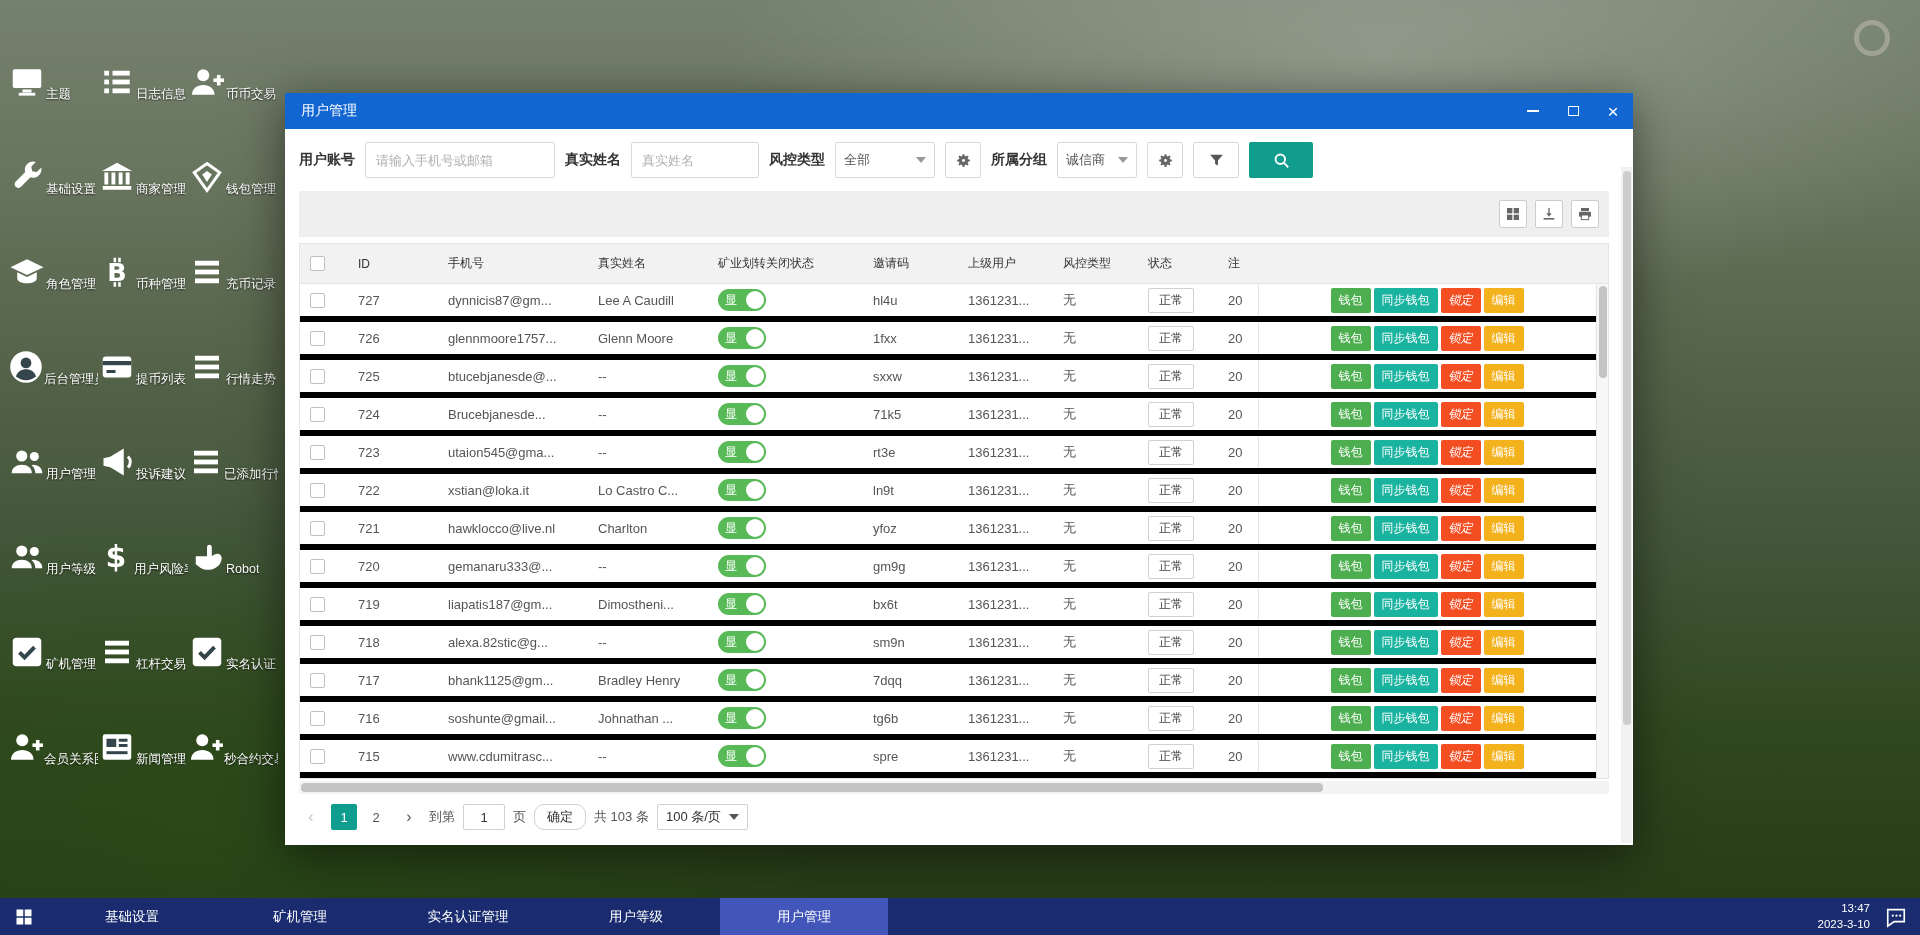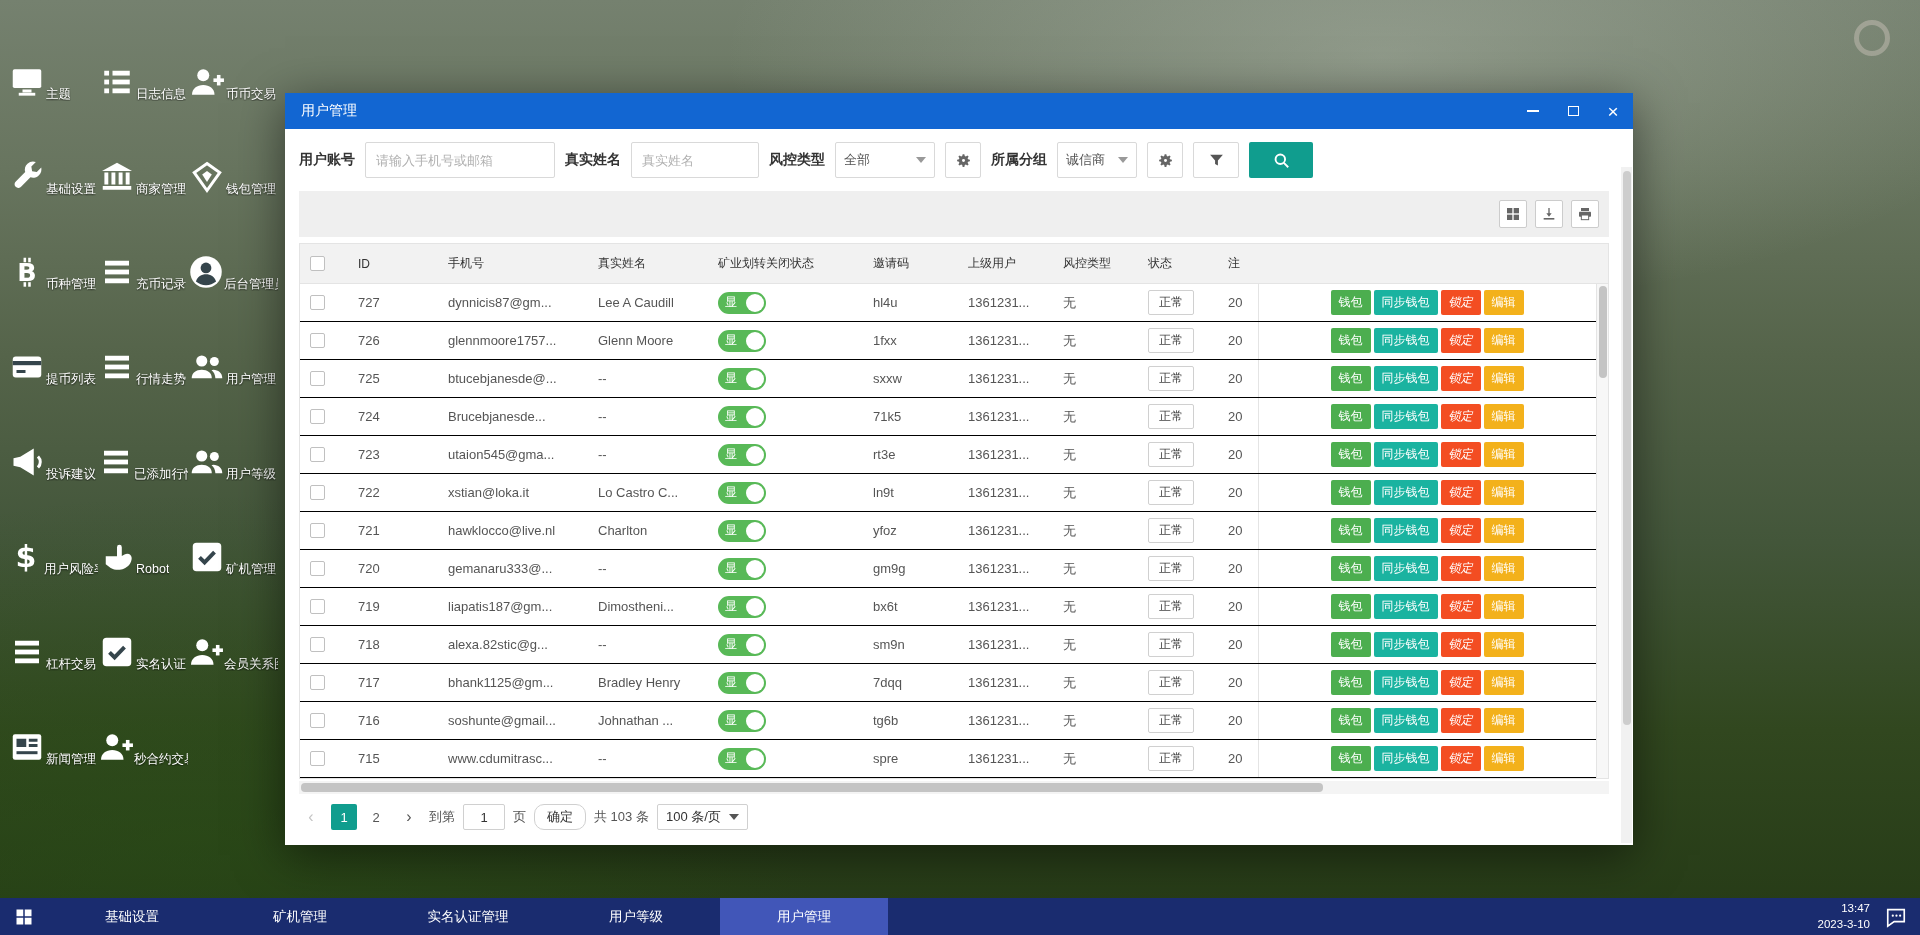--- a/index.html
+++ b/index.html
@@ -68,21 +68,21 @@
 
   
   .table-toolbar { width:1310px; height:46px; background:#efefef; display:flex; align-items:center; justify-content:flex-end; gap:8px; padding-right:10px; }
   .tool-btn { width:28px; height:28px; background:#fff; border:1px solid #ccc; border-radius:2px; display:flex; align-items:center; justify-content:center; cursor:pointer; }
   .tool-btn svg { width:16px; height:16px; fill:#666; }
 
   
   .table-wrap { position:relative; width:1310px; margin-top:6px; border:1px solid #e4e4e4; }
   .thead { display:flex; height:40px; background:#f2f2f2; border-bottom:1px solid #e4e4e4; }
   .th { display:flex; align-items:center; padding-left:10px; font-size:12px; color:#333; white-space:nowrap; overflow:hidden; }
-  .tr { display:flex; height:38px; border-bottom:1px solid #000000; background:#fff; }
+  .tr { display:flex; height:38px; border-bottom:6px solid #000000; background:#fff; }
   .td { display:flex; align-items:center; padding-left:10px; font-size:13px; color:#555; white-space:nowrap; overflow:hidden; }
   .th.op, .td.op { justify-content:center; padding-left:0; border-left:1px solid #e4e4e4; }
   .checkbox { width:15px; height:15px; border:1px solid #c0c0c0; border-radius:2px; background:#fff; display:inline-block; cursor:pointer; }
   .toggle { width:48px; height:22px; border-radius:11px; background:var(--toggleon); display:flex; align-items:center; padding:0 2px 0 7px; cursor:pointer; }
   .tg-label { color:#fff; font-size:12px; flex:1; }
   .tg-knob { width:18px; height:18px; border-radius:50%; background:#fff; display:block; }
   .status-btn { border:1px solid #d0d0d0; border-radius:2px; background:#fff; color:#444; font-size:12px; padding:3px 10px; cursor:pointer; }
   .abtn { color:#fff; font-size:12px; border-radius:2px; padding:4px 8px; margin:0 3px 0 0; cursor:pointer; white-space:nowrap; }
   .abtn.wallet { background:var(--btnwallet); }
   .abtn.sync   { background:var(--btnsync); }
@@ -183,20 +183,29 @@
         <span class="slabel">商家管理</span>
       </div>
       <div class="shortcut">
         <span class="sicon">
           <svg viewBox="0 0 24 24" fill="#fff">
             <path d="M12 3L20.5 9 12 21 3.5 9z" fill="none" stroke="#fff" stroke-width="2"></path>
             <path d="M12 8l3.2 2.4L12 15.4 8.8 10.4z"></path>
           </svg>
         </span>
         <span class="slabel">钱包管理</span>
+      </div>
+      <div class="shortcut">
+        <span class="sicon">
+          <svg viewBox="0 0 24 24" fill="#fff">
+            <path d="M12 3.5L23 8.8 12 14 1 8.8z"></path>
+            <path d="M5.5 12.2v4.1c0 1.8 2.9 3.2 6.5 3.2s6.5-1.4 6.5-3.2v-4.1L12 15.3z"></path>
+          </svg>
+        </span>
+        <span class="slabel">角色管理</span>
       </div>
       <div class="shortcut">
         <span class="sicon">
           <svg viewBox="0 0 24 24" fill="#fff">
             <text x="12" y="18" font-size="17" font-weight="bold" text-anchor="middle" font-family="DejaVu Sans, sans-serif" fill="#fff">B</text>
             <rect x="9.7" y="2.5" width="1.7" height="3"></rect>
             <rect x="12.8" y="2.5" width="1.7" height="3"></rect>
             <rect x="9.7" y="18.8" width="1.7" height="3"></rect>
             <rect x="12.8" y="18.8" width="1.7" height="3"></rect>
           </svg>

